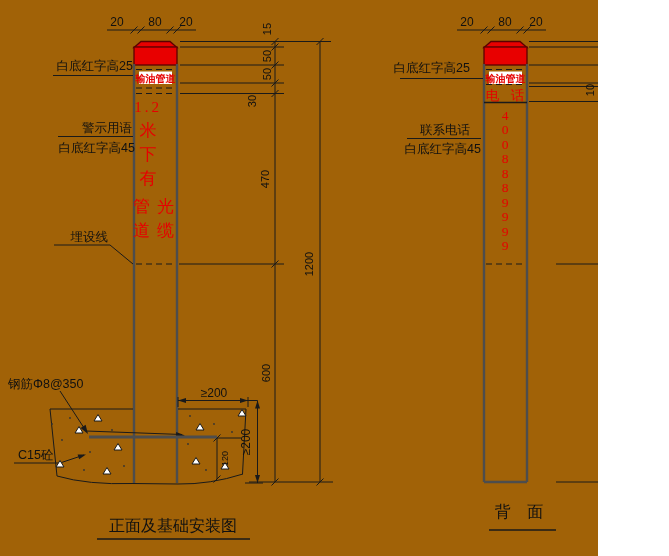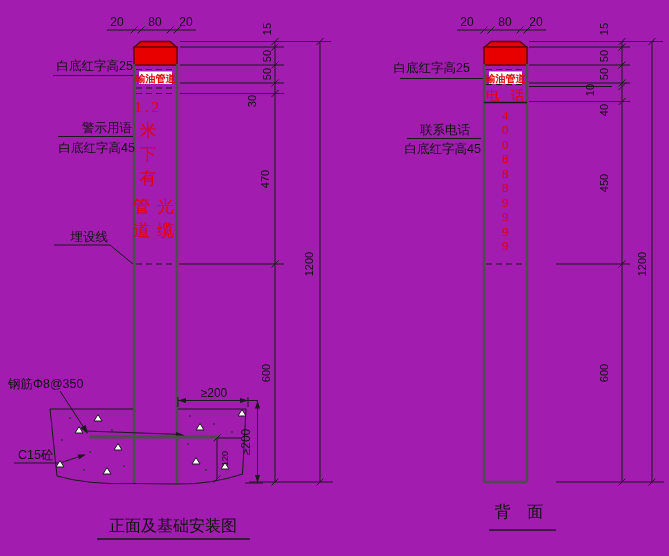--- a/index.html
+++ b/index.html
@@ -1,16 +1,16 @@
 <!DOCTYPE html>
 <html><head>
 <meta charset="utf-8">
 <style>
   html,body{margin:0;padding:0;background:#ffffff;}
-  .stage{position:relative;width:669px;height:556px;background:#a21caf;overflow:hidden;text-align:right;}
+  .stage{position:relative;width:598px;height:556px;background:#a16207;overflow:hidden;text-align:right;}
   svg{display:block;}
   text{font-family:"Liberation Sans",sans-serif;fill:#111;}
   .lbl{font-size:12.5px;}
   .title{font-size:16px;}
   .dim{font-size:11px;}
   .dimtop{font-size:12px;}
   .dimsmall{font-size:9px;}
   .red{fill:#e60000;font-family:"Liberation Serif",serif;}
   .bandtxt{font-size:10px;font-weight:bold;fill:#e60000;font-family:"Liberation Sans",sans-serif;}
   .warn{font-size:17px;}

